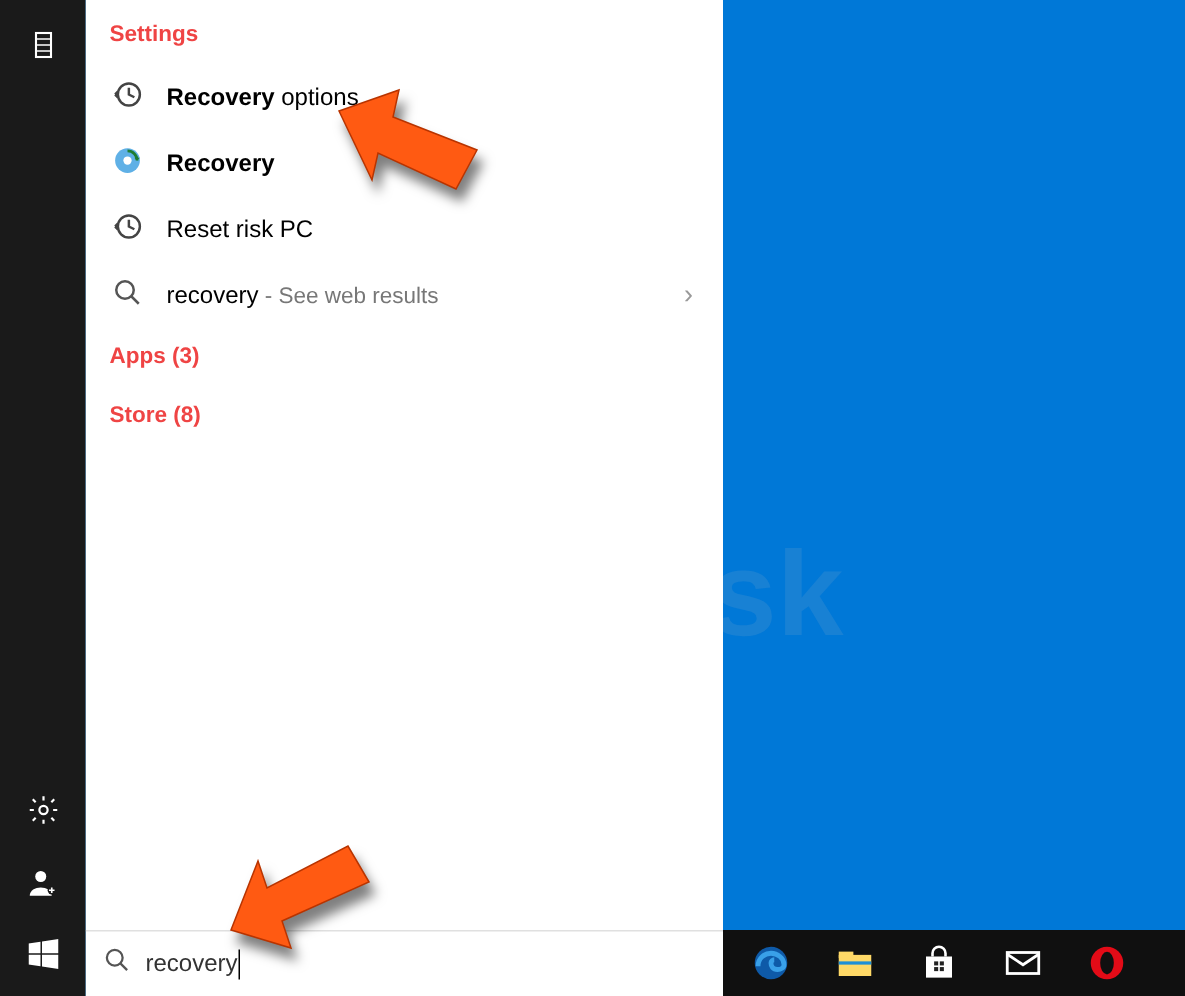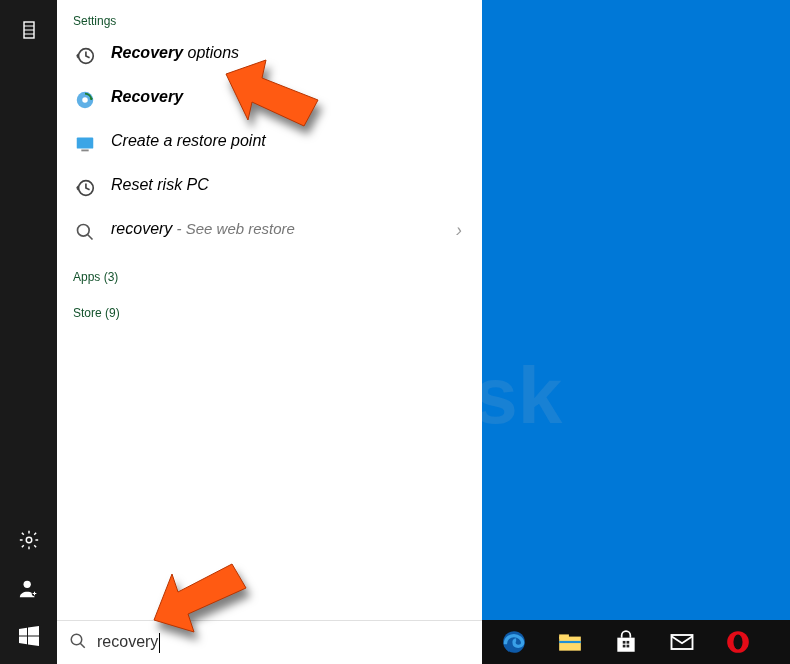--- a/index.html
+++ b/index.html
@@ -48,33 +48,32 @@
       display: flex;
       flex-direction: column;
     }
     .results {
       flex: 1;
       overflow: hidden;
       padding: 0;
       position: relative;
     }
     .section-header {
-      font-size: 12px;
-      font-weight: 400;
-      color: #14532d;
+      font-size: 15px;
+      font-weight: 700;
+      color: #ef4444;
       padding: 14px 16px 8px 16px;
     }
     .result-item {
       display: flex;
-      align-items: flex-start;
+      align-items: flex-end;
       padding: 8px 16px;
       cursor: pointer;
       gap: 14px;
       min-height: 44px;
-      font-style: italic;
     }
     .result-icon {
       width: 24px; height: 24px;
       display: flex; align-items: center; justify-content: center;
       flex-shrink: 0;
     }
     .result-label { font-size: 16px; color: #000; }
     .result-label b { font-weight: 700; }
     .search-sub { color: #777; font-size: 15px; }
     .chevron { margin-left: auto; color: #999; font-size: 18px; padding-right: 4px; }
@@ -180,55 +179,46 @@
         <svg width="22" height="22" viewBox="0 0 24 24">
             <circle cx="12" cy="12" r="9" fill="#5fb0e6"></circle>
             <circle cx="12" cy="12" r="3" fill="#fff"></circle>
             <path d="M12 5a7 7 0 017 7" fill="none" stroke="#1e7d32" stroke-width="2"></path>
             <path d="M17 10l2 2 2-2" fill="#1e7d32"></path>
           </svg>
       </span>
       <span class="result-label"><b>Recovery</b><span></span></span>
     </div>
 
-    <div class="result-item">
-      <span class="result-icon">
-        <svg width="22" height="22" viewBox="0 0 24 24">
-            <rect x="3" y="5" width="18" height="12" rx="1" fill="#3ba5e6"></rect>
-            <rect x="8" y="18" width="8" height="2" fill="#888"></rect>
-          </svg>
-      </span>
-      <span class="result-label">Create a restore point</span>
-    </div>
 
     <div class="result-item">
       <span class="result-icon">
         <svg width="22" height="22" viewBox="0 0 24 24" fill="none" stroke="#444" stroke-width="1.8">
             <circle cx="13" cy="12" r="8"></circle>
             <path d="M3 12l2-2M3 12l2 2M13 7v5l4 2"></path>
           </svg>
       </span>
       <span class="result-label">Reset risk PC</span>
     </div>
 
 
 
     <div class="result-item">
       <span class="result-icon">
         <svg width="20" height="20" viewBox="0 0 24 24" fill="none" stroke="#555" stroke-width="2">
             <circle cx="10" cy="10" r="7"></circle>
             <line x1="15" y1="15" x2="21" y2="21"></line>
           </svg>
       </span>
-      <span class="result-label"><span>recovery</span><span class="search-sub"> - See web restore</span></span>
+      <span class="result-label"><span>recovery</span><span class="search-sub"> - See web results</span></span>
       <span class="chevron">›</span>
     </div>
 
     <div class="section-header">Apps (3)</div>
-    <div class="section-header">Store (9)</div>
+    <div class="section-header">Store (8)</div>
   </div>
 
   <div class="search-bar">
     <span class="search-glass">
       <svg width="18" height="18" viewBox="0 0 24 24" fill="none" stroke="#555" stroke-width="2">
           <circle cx="10" cy="10" r="7"></circle>
           <line x1="15" y1="15" x2="21" y2="21"></line>
         </svg>
     </span>
     <span style="font-size:16px;color:#333;"><span>recovery</span><span class="caret"></span></span>

